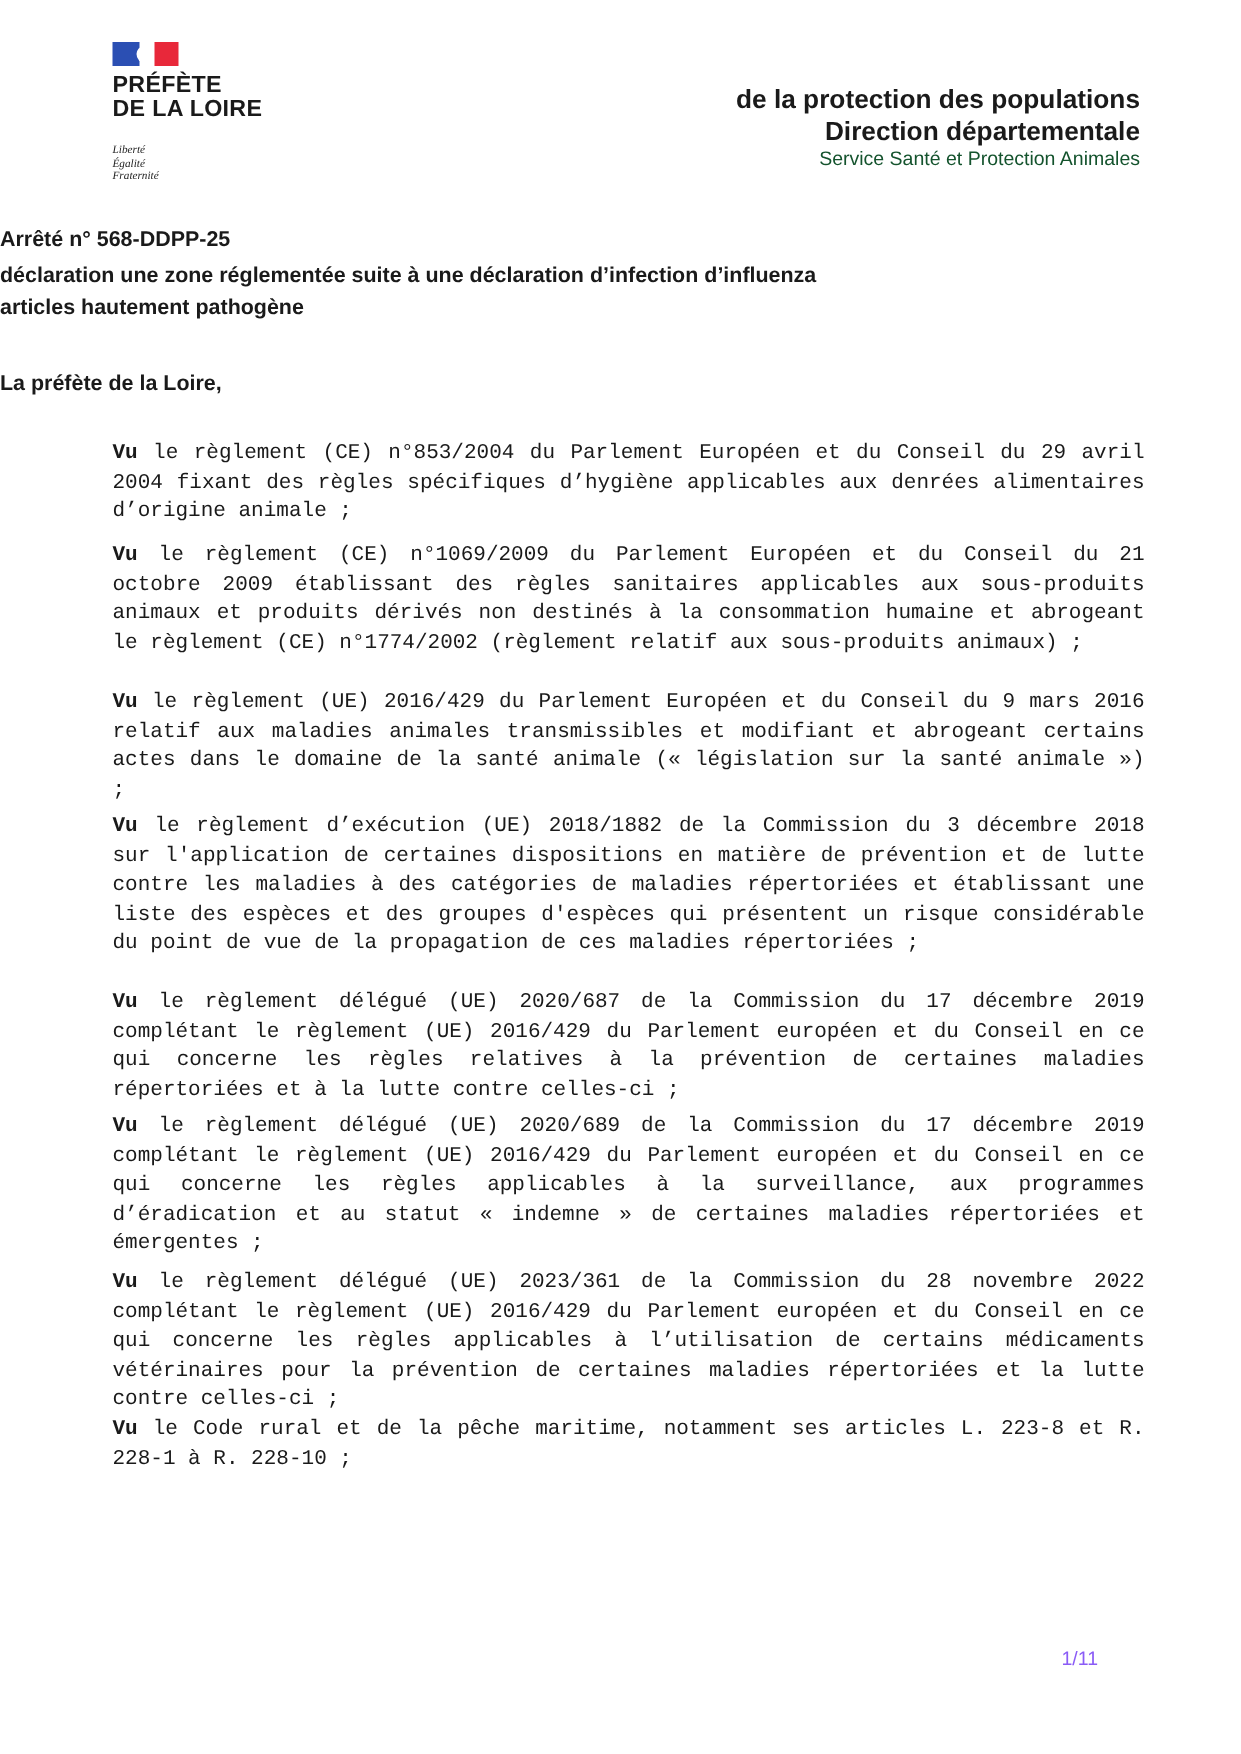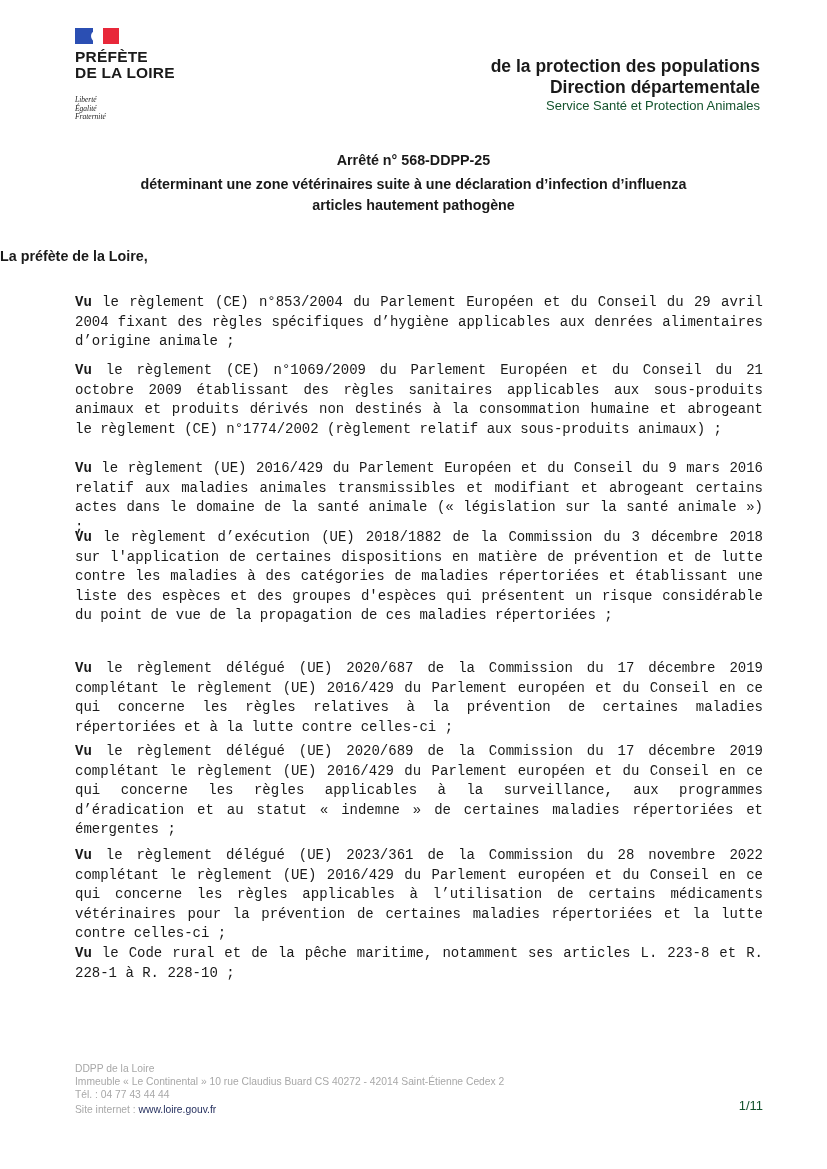--- a/index.html
+++ b/index.html
@@ -75,21 +75,21 @@
       font-size: 13px;
       line-height: 16px;
       color: #14532d;
     }
     
     .title-block {
       position: absolute;
       left: 0;
       width: 827px;
       top: 150px;
-      text-align: center;
+      text-align: left;
       font-weight: bold;
       font-size: 14.3px;
       line-height: 21px;
     }
     .title-block .num { margin-bottom: 3px; }
     .prefete {
       position: absolute;
       left: 0; width: 827px;
       top: 246px;
       font-weight: bold;
@@ -117,24 +117,24 @@
       line-height: 13px;
       color: #a8a8a8;
     }
     .footer .site-line { margin-top: 2px; }
     .footer .site-link {
       color: #1f2a5a;
       font-weight: normal;
     }
     .page-num {
       position: absolute;
-      right: 64px;
+      right: 95px;
       top: 1098px;
       font-size: 13px;
-      color: #14532d;
+      color: #8b5cf6;
     }
   </style>
 </head>
 <body>
 
 <div class="page">
 
   <div class="logo">
     <div class="flag">
       <div class="blue">
@@ -153,62 +153,54 @@
   </div>
 
   <div class="header-right">
     <div class="dir">de la protection des populations</div>
     <div class="dir">Direction départementale</div>
     <div class="service">Service Santé et Protection Animales</div>
   </div>
 
   <div class="title-block">
     <div class="num">Arrêté n° 568-DDPP-25</div>
-    <div>déterminant une zone vétérinaires suite à une déclaration d’infection d’influenza</div>
+    <div>déclaration une zone réglementée suite à une déclaration d’infection d’influenza</div>
     <div>articles hautement pathogène</div>
   </div>
 
   <div class="prefete">La préfète de la Loire,</div>
 
   <div class="para" style="top:293px;">
     <span class="vu">Vu</span><span> le règlement (CE) n°853/2004 du Parlement Européen et du Conseil du 29 avril 2004 fixant des règles spécifiques d’hygiène applicables aux denrées alimentaires d’origine animale ;</span>
   </div>
 
   <div class="para" style="top:361px;">
     <span class="vu">Vu</span><span> le règlement (CE) n°1069/2009 du Parlement Européen et du Conseil du 21 octobre 2009 établissant des règles sanitaires applicables aux sous-produits animaux et produits dérivés non destinés à la consommation humaine et abrogeant le règlement (CE) n°1774/2002 (règlement relatif aux sous-produits animaux) ;</span>
   </div>
 
   <div class="para" style="top:459px;">
     <span class="vu">Vu</span><span> le règlement (UE) 2016/429 du Parlement Européen et du Conseil du 9 mars 2016 relatif aux maladies animales transmissibles et modifiant et abrogeant certains actes dans le domaine de la santé animale (« législation sur la santé animale ») ;</span>
   </div>
 
-  <div class="para" style="top:528px;">
+  <div class="para" style="top:542px;">
     <span class="vu">Vu</span><span> le règlement d’exécution (UE) 2018/1882 de la Commission du 3 décembre 2018 sur l'application de certaines dispositions en matière de prévention et de lutte contre les maladies à des catégories de maladies répertoriées et établissant une liste des espèces et des groupes d'espèces qui présentent un risque considérable du point de vue de la propagation de ces maladies répertoriées ;</span>
   </div>
 
   <div class="para" style="top:659px;">
     <span class="vu">Vu</span><span> le règlement délégué (UE) 2020/687 de la Commission du 17 décembre 2019 complétant le règlement (UE) 2016/429 du Parlement européen et du Conseil en ce qui concerne les règles relatives à la prévention de certaines maladies répertoriées et à la lutte contre celles-ci ;</span>
   </div>
 
   <div class="para" style="top:742px;">
     <span class="vu">Vu</span><span> le règlement délégué (UE) 2020/689 de la Commission du 17 décembre 2019 complétant le règlement (UE) 2016/429 du Parlement européen et du Conseil en ce qui concerne les règles applicables à la surveillance, aux programmes d’éradication et au statut « indemne » de certaines maladies répertoriées et émergentes ;</span>
   </div>
 
   <div class="para" style="top:846px;">
     <span class="vu">Vu</span><span> le règlement délégué (UE) 2023/361 de la Commission du 28 novembre 2022 complétant le règlement (UE) 2016/429 du Parlement européen et du Conseil en ce qui concerne les règles applicables à l’utilisation de certains médicaments vétérinaires pour la prévention de certaines maladies répertoriées et la lutte contre celles-ci ;</span>
   </div>
 
   <div class="para" style="top:944px;">
     <span class="vu">Vu</span><span> le Code rural et de la pêche maritime, notamment ses articles L. 223-8 et R. 228-1 à R. 228-10 ;</span>
   </div>
 
 
-  <div class="footer">
-    <div>DDPP de la Loire</div>
-    <div>Immeuble « Le Continental » 10 rue Claudius Buard CS 40272 - 42014 Saint-Étienne Cedex 2</div>
-    <div>Tél. : 04 77 43 44 44</div>
-    <div class="site-line">
-      <span>Site internet : </span><span class="site-link">www.loire.gouv.fr</span>
-    </div>
-  </div>
 
   <div class="page-num">1/11</div>
 </div>
 
 </body></html>

